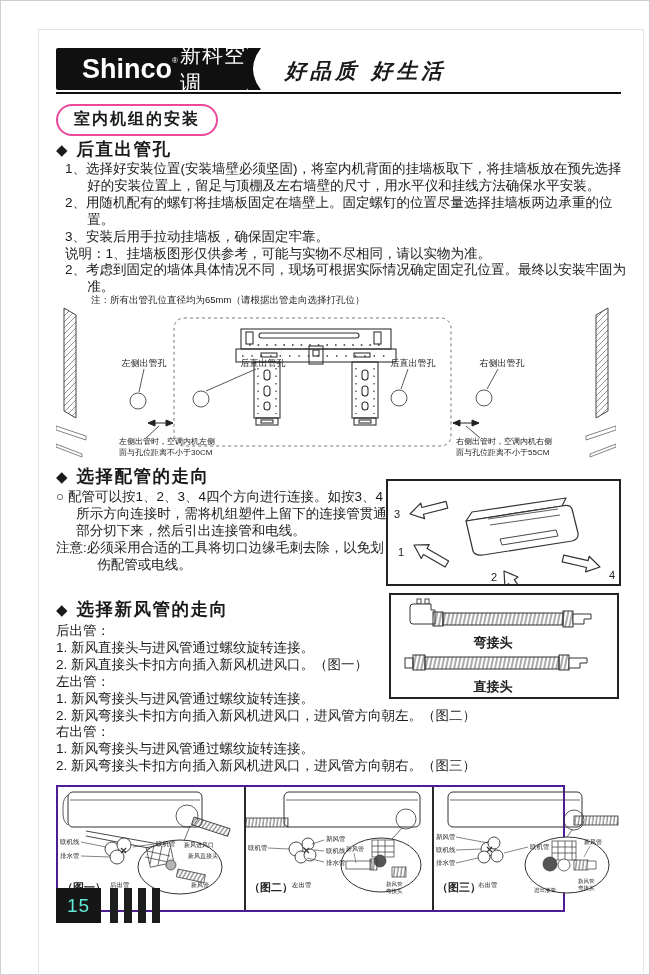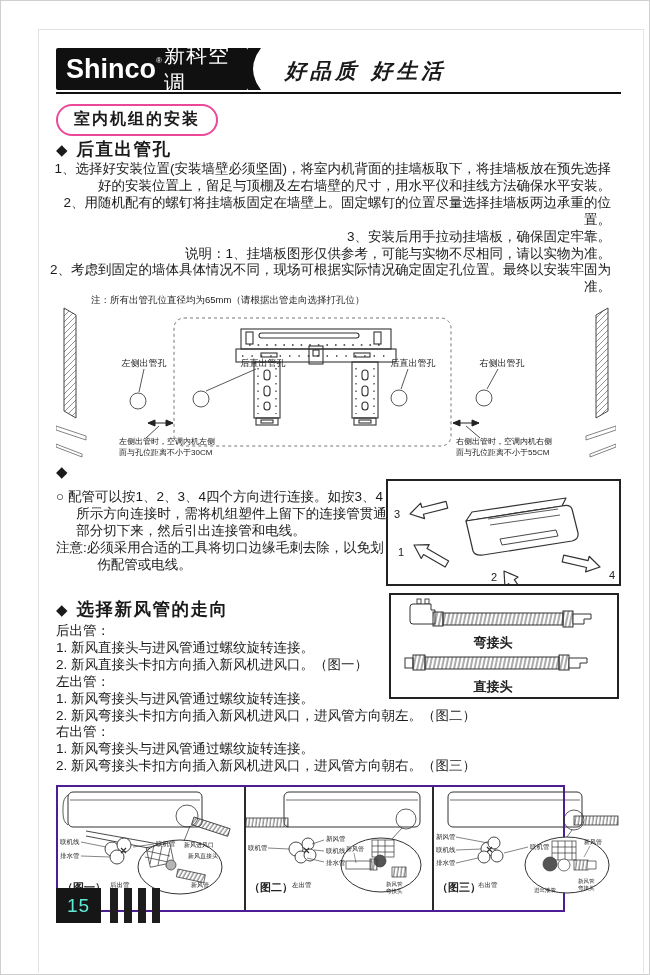--- a/index.html
+++ b/index.html
@@ -7,39 +7,39 @@
   .page {
     position:relative; width:650px; height:975px; background:#ffffff;
     font-family:"Liberation Sans", sans-serif; color:#1a1a1a; overflow:hidden;
     border:1px solid #cfcfcf;
   }
   .scan-edge { position:absolute; left:37px; top:28px; width:606px; height:944px;
     border-left:1px solid #e2e2e2; border-top:1px solid #e2e2e2; border-right:1px solid #e6e6e6; }
 
   
   .logo-box { position:absolute; left:55px; top:47px; width:192px; height:42px;
-    background:#101010; color:#fff; display:flex; align-items:center; padding-left:10px;
+    background:#101010; color:#fff; display:flex; align-items:center; padding-left:26px;
     border-radius:2px; }
   .logo-brand { font-size:27px; font-weight:bold; letter-spacing:0; }
   .logo-reg { font-size:8px; vertical-align:top; position:relative; top:-9px; }
   .logo-cn { font-size:21px; font-weight:normal; margin-left:2px; letter-spacing:1px; }
   .logo-crescent { position:absolute; left:247px; top:47px; }
   .slogan { position:absolute; left:284px; top:56px; font-size:21px; font-weight:bold;
     font-style:italic; letter-spacing:4px; font-family:"DejaVu Serif", serif; }
   .head-rule { position:absolute; left:55px; top:91px; width:565px; height:2px; background:#101010; }
 
   .page-title { position:absolute; left:55px; top:103px; border:2px solid #ec4899;
     border-radius:16px; padding:3px 16px 4px 16px; font-size:16px; font-weight:bold;
     letter-spacing:2px; }
 
   .sec-head { position:absolute; left:55px; display:flex; align-items:center; gap:9px; }
   .sec-head .dia { font-size:15px; line-height:1; }
   .sec-head .t { font-size:17.5px; font-weight:bold; letter-spacing:1.5px; }
 
-  .body-text { position:absolute; left:43px; width:567px; font-size:13.5px; line-height:16.9px;text-align:right; }
+  .body-text { position:absolute; left:64px; width:567px; font-size:13.5px; line-height:16.9px; }
   .body-text p { margin:0; }
   .li { padding-left:1.65em; text-indent:-1.65em; }
   .note-row { }
   .note2 { margin-left:3.25em; padding-left:1.65em; text-indent:-1.65em; }
 
   .hole-note { position:absolute; left:90px; top:293px; font-size:9.5px; color:#222; }
 
   .plate-wrap { position:absolute; left:55px; top:305px; width:560px; height:156px; }
 
   .sec2-text { position:absolute; left:55px; top:487px; width:334px; font-size:13.5px; line-height:17px; }
@@ -174,20 +174,21 @@
 
       <text x="63" y="138" font-size="8">左侧出管时，空调内机左侧</text>
       <text x="63" y="149" font-size="8">面与孔位距离不小于30CM</text>
       <text x="400" y="138" font-size="8">右侧出管时，空调内机右侧</text>
       <text x="400" y="149" font-size="8">面与孔位距离不小于55CM</text>
     </svg>
   </div>
 
   <div class="sec-head" style="top:463px;">
     <span class="dia">◆</span>
+    <span class="t">选择配管的走向</span>
   </div>
   <div class="sec2-text">
     <p class="sec2-bullet"><span>○</span> <span>配管可以按1、2、3、4四个方向进行连接。如按3、4所示方向连接时，需将机组塑件上留下的连接管贯通部分切下来，然后引出连接管和电线。</span></p>
     <p class="sec2-caution"><span>注意:</span><span>必须采用合适的工具将切口边缘毛刺去除，以免划伤配管或电线。</span></p>
   </div>
   <div class="sec2-box">
     <svg width="231" height="103" viewBox="0 0 231 103">
 
       <g stroke="#333" fill="#fff" stroke-width="1.2" stroke-linejoin="round">
         <path d="M78,40 L84,31 L178,17 L174,25 Z"></path>

